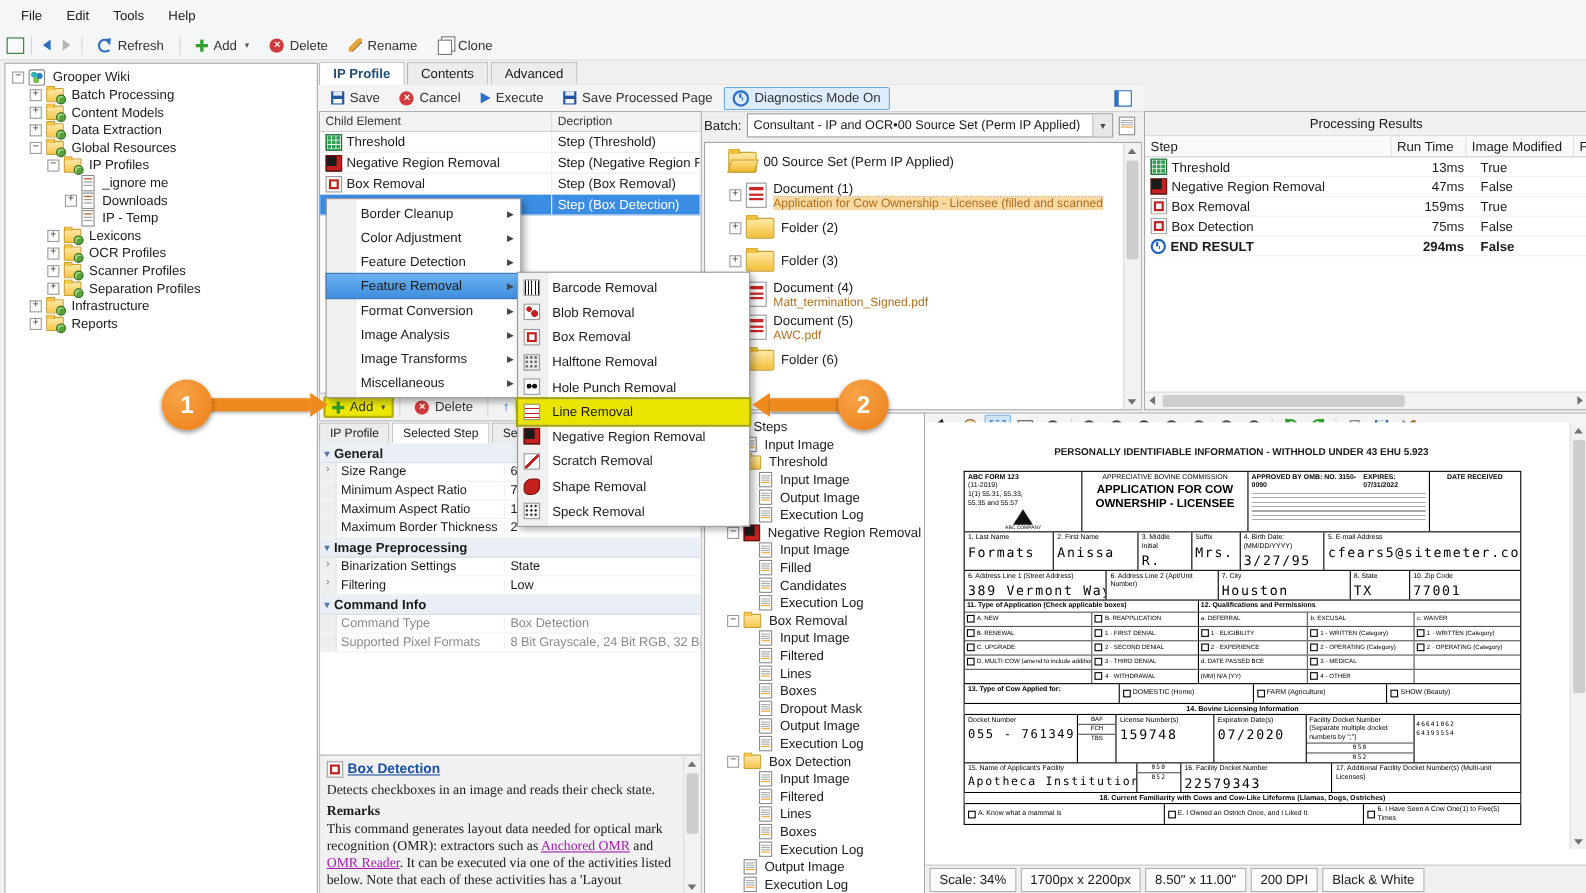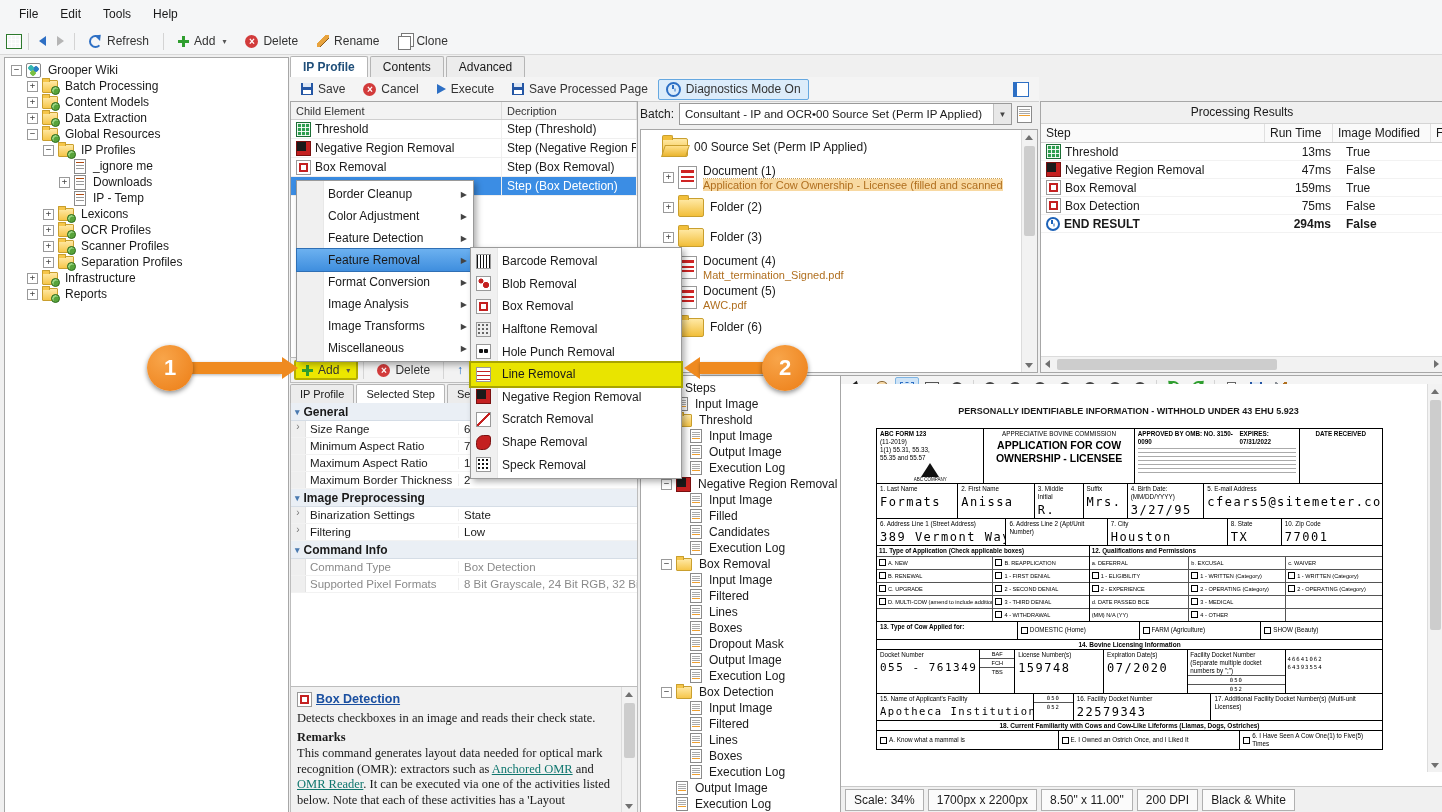--- a/index.html
+++ b/index.html
@@ -90,21 +90,21 @@
   .pgut{width:14px;background:#efefef;align-self:stretch;color:#777;font-size:10px;text-align:center;border-right:1px solid #e2e2e2;flex:none}
   .plabel{width:148px;padding-left:4px;border-right:1px solid #efefef;overflow:hidden;white-space:nowrap;flex:none}
   .pvalue{flex:1;padding-left:5px;white-space:nowrap;overflow:hidden}
   .pro .plabel,.pro .pvalue{color:#8a8a8a}
   
   #helppanel{position:absolute;left:290px;top:686px;width:346px;height:126px;background:#f1f1f1;border:1px solid #bdbdbd;overflow:hidden}
   #helpcontent{position:absolute;left:6px;top:5px;right:22px;bottom:0;font-family:"Liberation Serif",serif;font-size:12.5px;line-height:1.25}
   .helptitle{font-family:"Liberation Sans",sans-serif;display:flex;align-items:center;margin-bottom:3px}
   .helptitle a{color:#1a4fa0;font-weight:bold;text-decoration:underline}
   .remarks{font-weight:bold;margin-top:4px}
-  .hlink{color:#0f766e;text-decoration:underline}
+  .hlink{color:#a21caf;text-decoration:underline}
   
   #batchbar{position:absolute;left:640px;top:101px;width:396px;height:26px;display:flex;align-items:center;gap:5px}
   .combo{flex:1;height:20px;background:#fff;border:1px solid #9a9a9a;display:flex;align-items:center;overflow:hidden}
   .combotext{flex:1;padding:0 5px;white-space:nowrap;overflow:hidden;font-size:11.5px}
   .combobtn{width:17px;align-self:stretch;background:#e8e8e8;border-left:1px solid #c0c0c0;display:flex;align-items:center;justify-content:center;font-size:8px;color:#444}
   #batchbox{left:640px;top:129px;width:396px;height:242px;overflow:hidden}
   #batchtree{position:absolute;left:0;top:2px;right:16px;bottom:0;overflow:hidden}
   .brow{display:flex;align-items:center;min-height:30px}
   .btext{overflow:hidden;white-space:nowrap}
   .bsub{color:#b06f1f;font-size:11px;margin-top:1px}

